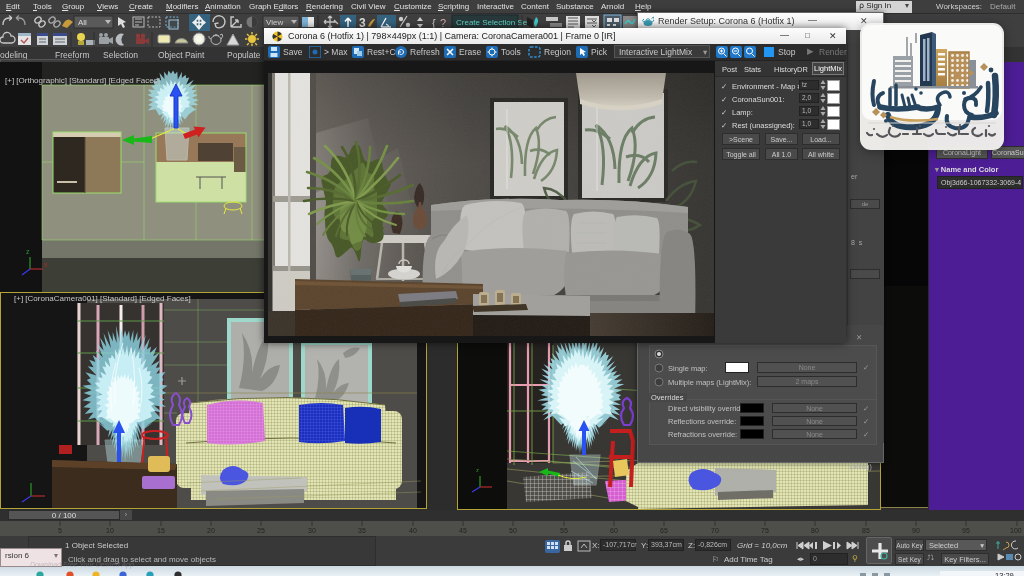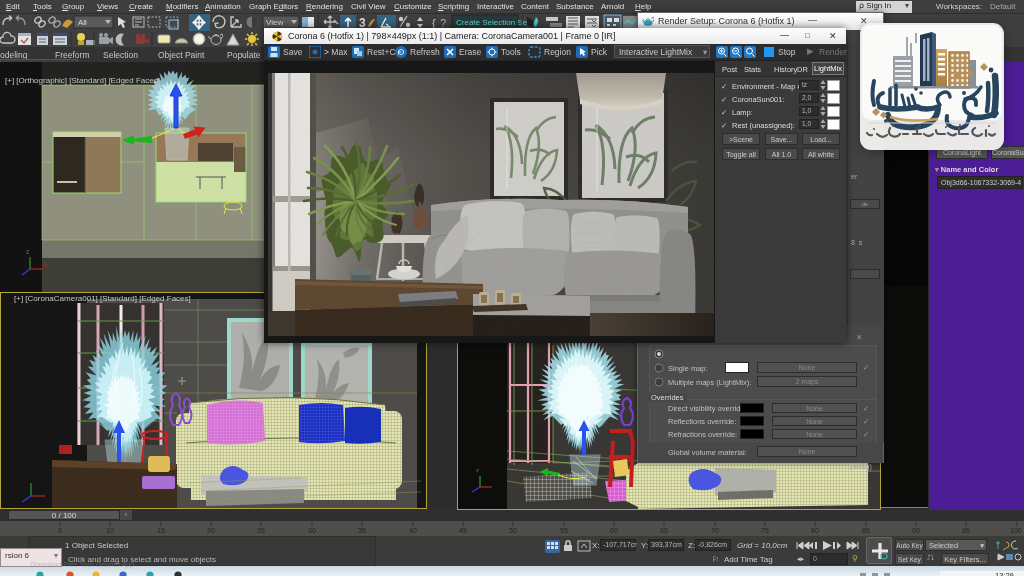--- a/index.html
+++ b/index.html
@@ -547,24 +547,20 @@
 <div class="abs btn" style="left:134px;top:78px;width:85px;height:10px;font-size:7px;line-height:9px;color:#8a8a8a;background:#515151;">None</div>
 <span class="abs" style="left:225px;top:79px;color:#9a9a9a;">✓</span>
 <span class="abs" style="left:30px;top:92px;color:#c0c0c0;">Reflections override:</span>
 <div class="abs" style="left:102px;top:91px;width:24px;height:10px;background:#000;border:1px solid #222;"></div>
 <div class="abs btn" style="left:134px;top:91px;width:85px;height:10px;font-size:7px;line-height:9px;color:#8a8a8a;background:#515151;">None</div>
 <span class="abs" style="left:225px;top:92px;color:#9a9a9a;">✓</span>
 <span class="abs" style="left:30px;top:105px;color:#c0c0c0;">Refractions override:</span>
 <div class="abs" style="left:102px;top:104px;width:24px;height:10px;background:#000;border:1px solid #222;"></div>
 <div class="abs btn" style="left:134px;top:104px;width:85px;height:10px;font-size:7px;line-height:9px;color:#8a8a8a;background:#515151;">None</div>
 <span class="abs" style="left:225px;top:105px;color:#9a9a9a;">✓</span>
-</div>
-<div class="abs" style="left:0px;top:430px;width:245px;height:20px;background:#474747;">
-<span class="abs" style="left:30px;top:5px;color:#c0c0c0;">Global volume material:</span>
-<div class="abs btn" style="left:119px;top:3px;width:100px;height:11px;font-size:7px;line-height:10px;color:#8a8a8a;background:#515151;">None</div>
 </div>
 </div>
 <div class="abs" id="vfb" style="left:264px;top:28px;width:582px;height:315px;background:#171717;box-shadow:0 0 8px rgba(0,0,0,.6);">
 <div class="abs" style="left:0;top:0;width:582px;height:16px;background:linear-gradient(#fdfdfd,#eaeaea);font-size:9px;color:#222;">
 <svg class="abs" style="left:8px;top:3px" width="11" height="11">
           <circle cx="5.5" cy="5.5" r="5" fill="#f0c428"></circle>
           <path d="M5.5,5.5 L5.5,.5 A5,5 0 0,1 9.8,3 z M5.5,5.5 L1.2,8 A5,5 0 0,1 1.2,3 z M5.5,5.5 L9.8,8 A5,5 0 0,1 5.5,10.5 z" fill="#333"></path>
         </svg>
 <span class="abs" style="left:24px;top:3px;">Corona 6 (Hotfix 1) | 798×449px  (1:1) | Camera: CoronaCamera001 | Frame 0 [IR]</span>
 <span class="abs" style="left:516px;top:2px;color:#333;">—</span>

